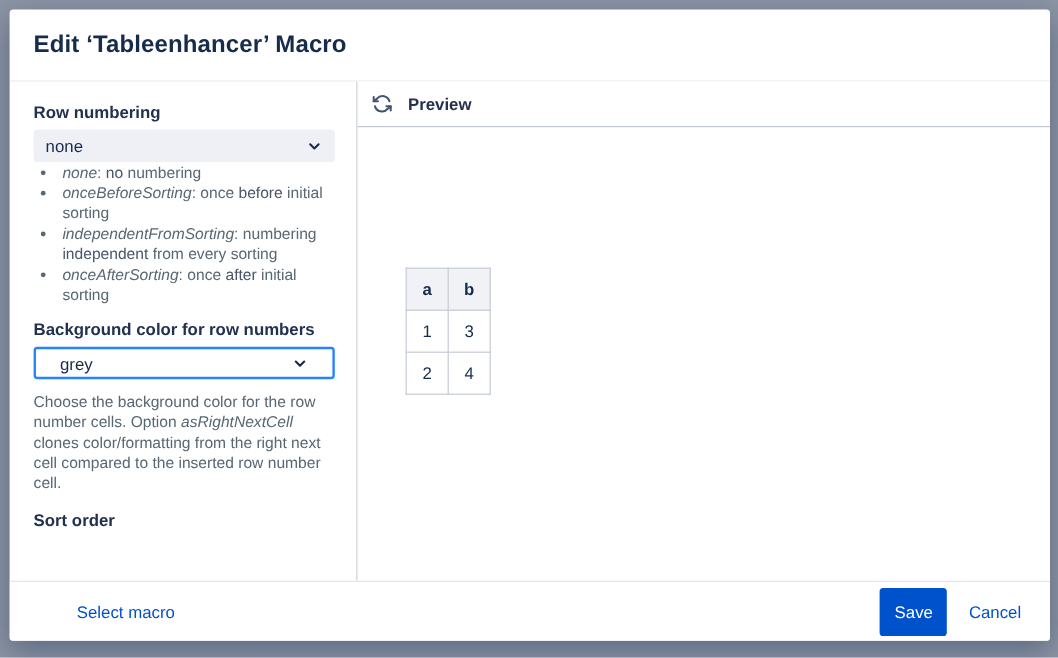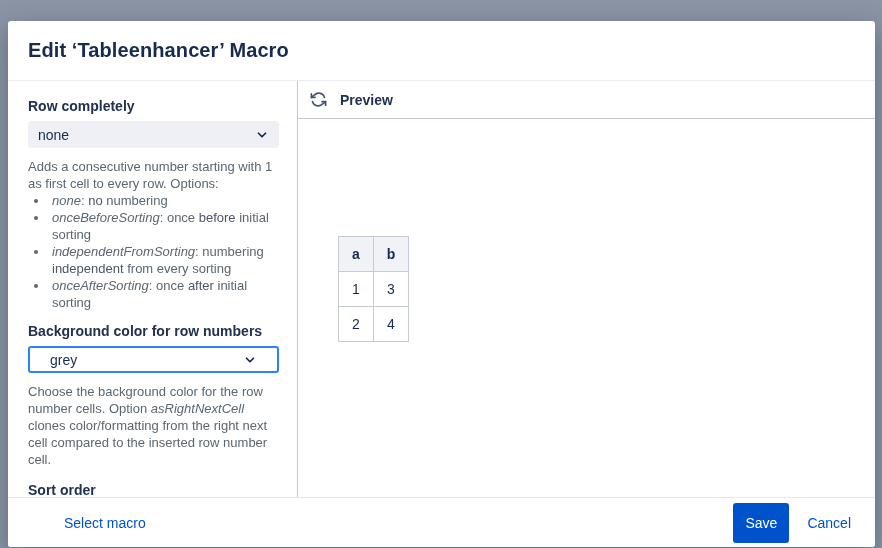--- a/index.html
+++ b/index.html
@@ -3,21 +3,21 @@
 <meta charset="utf-8">
 <style>
   html,body{margin:0;padding:0;}
   body{
     width:882px;height:548px;position:relative;overflow:hidden;
     background:#8B94A4;
     font-family:"Liberation Sans",sans-serif;
     -webkit-font-smoothing:antialiased;
   }
   .dialog{
-    position:absolute;left:8px;top:21px;width:867px;height:526px;
+    position:absolute;left:8px;top:8px;width:867px;height:526px;
     background:#fff;border-radius:3px;
     box-shadow:0 8px 24px rgba(9,30,66,.35);
     display:flex;flex-direction:column;overflow:hidden;
   }
   .dialog-header{
     flex:0 0 60px;box-sizing:border-box;border-bottom:1px solid #EBECF0;
     display:flex;align-items:center;padding:0 20px;
   }
   .dialog-title{font-size:20px;font-weight:700;color:#172B4D;letter-spacing:.1px;}
   .dialog-body{flex:1;display:flex;min-height:0;}
@@ -73,30 +73,29 @@
 <div class="dialog">
 
   <div class="dialog-header">
     <span class="dialog-title">Edit ‘Tableenhancer’ Macro</span>
   </div>
 
   <div class="dialog-body">
 
     <div class="left-panel">
 
-      <p class="field-label">Row completely</p>
+      <p class="field-label">Row numbering</p>
       <div class="select">
         <span>none</span>
         <span class="chev">
           <svg width="14" height="14" viewBox="0 0 24 24" fill="none" stroke="#172B4D" stroke-width="3" stroke-linecap="round" stroke-linejoin="round">
               <polyline points="6 9 12 15 18 9"></polyline>
             </svg>
         </span>
       </div>
-      <p class="desc">Adds a consecutive number starting with 1 as first cell to every row. Options:</p>
       <ul class="bullets">
         <li><span class="it">none</span><span>: </span><span class="bd">no</span><span> numbering</span></li>
         <li><span class="it">onceBeforeSorting</span><span>: once </span><span class="bd">before</span><span> initial sorting</span></li>
         <li><span class="it">independentFromSorting</span><span>: numbering </span><span class="bd">independent</span><span> from every sorting</span></li>
         <li><span class="it">onceAfterSorting</span><span>: once </span><span class="bd">after</span><span> initial sorting</span></li>
       </ul>
 
       <p class="field-label gap1">Background color for row numbers</p>
       <div class="select focused">
         <span>grey</span>

